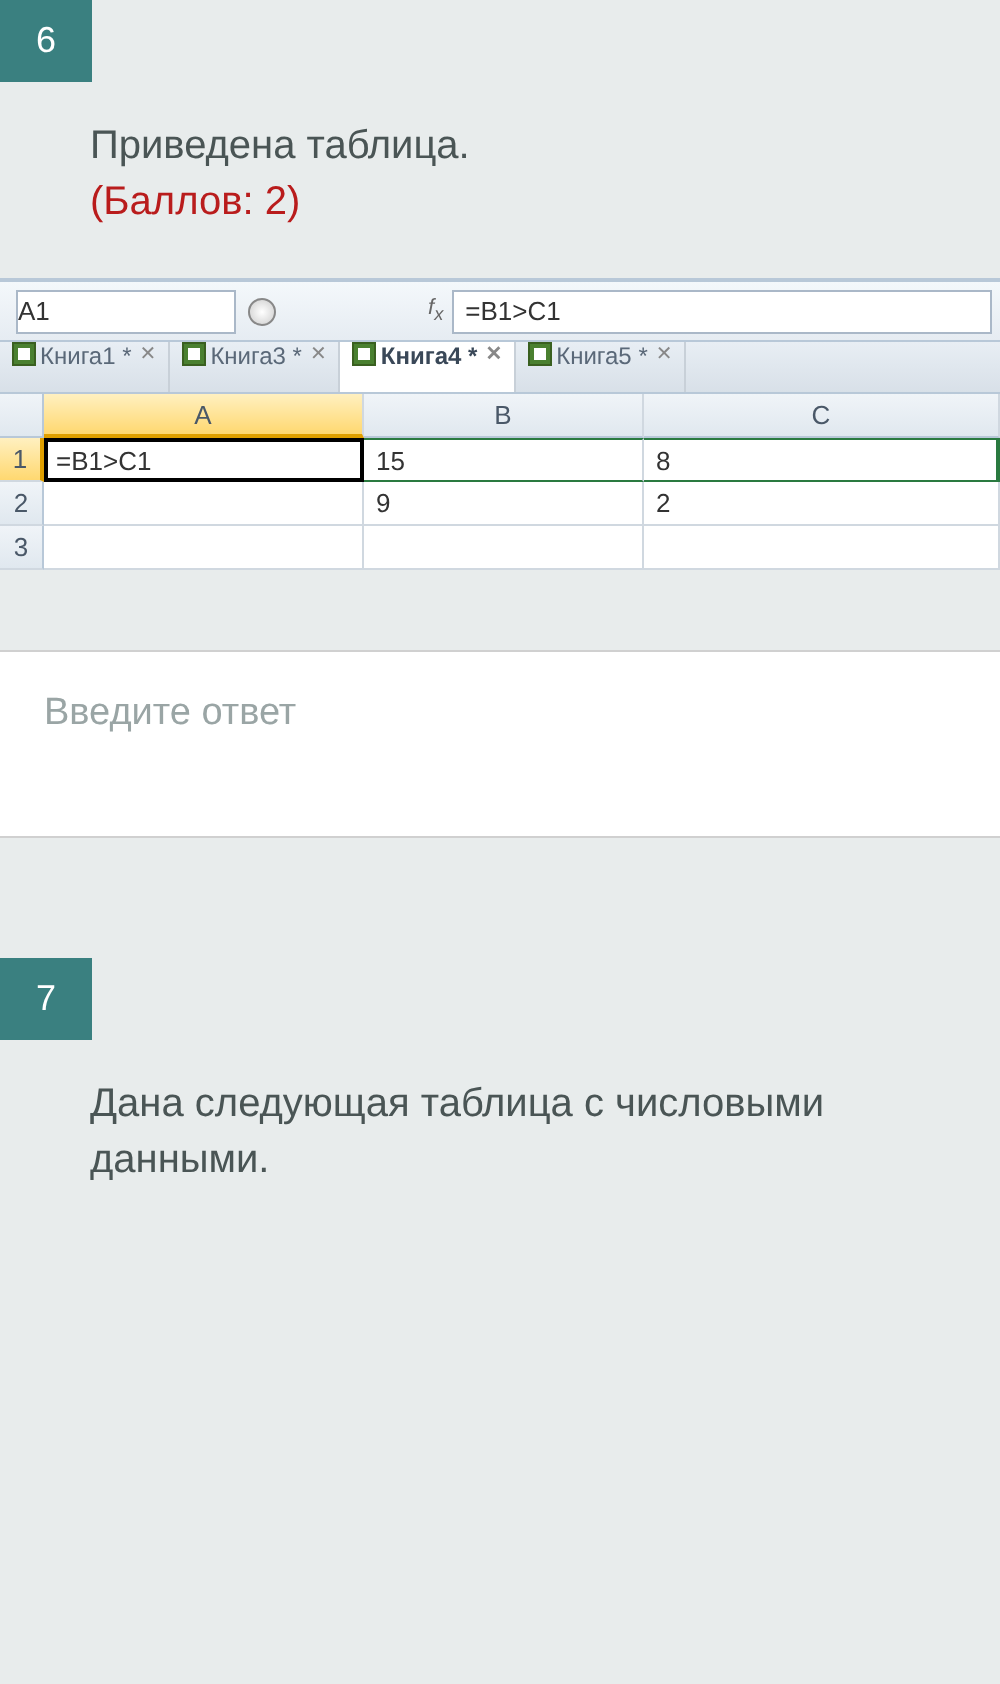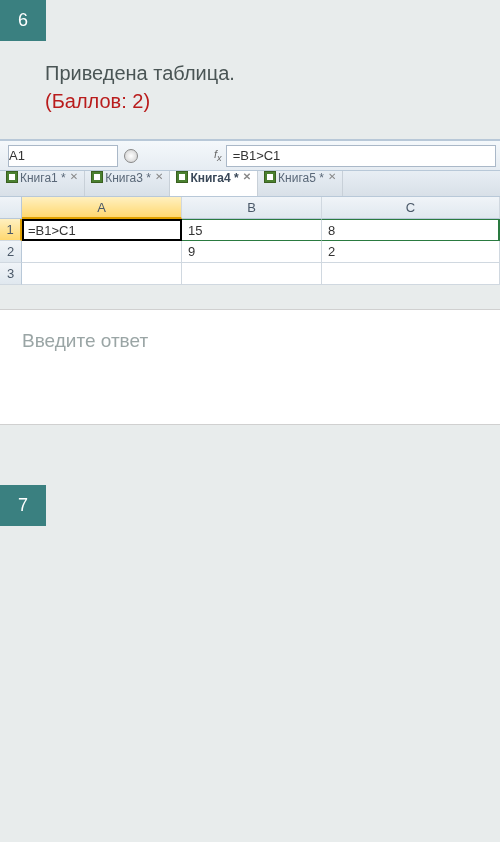--- a/index.html
+++ b/index.html
@@ -178,22 +178,22 @@
       border-top: 1px solid #2a7a40;
       border-bottom: 1px solid #2a7a40;
     }
     .row1-c {
       border-right: 2px solid #2a7a40;
     }
     .answer-section {
       background: #fff;
       border-top: 1px solid #d0d0d0;
       border-bottom: 1px solid #d0d0d0;
-      padding: 20px 22px 72px 22px;
-      margin-top: 24px;
+      padding: 20px 22px 50px 22px;
+      margin-top: 40px;
     }
     .answer-placeholder {
       color: #9aa5a5;
       font-size: 19px;
     }
     .q7-block {
       background: #e8ecec;
       margin-top: 40px;
       padding-bottom: 10px;
     }
@@ -264,13 +264,14 @@
     </div>
   </div>
 
   <div class="answer-section">
     <span class="answer-placeholder">Введите ответ</span>
   </div>
 </div>
 
 <div class="q7-block">
   <div class="question-number">7</div>
+  <div class="question-text">Дана следующая таблица с числовыми данными.</div>
 </div>
 
 </body></html>

